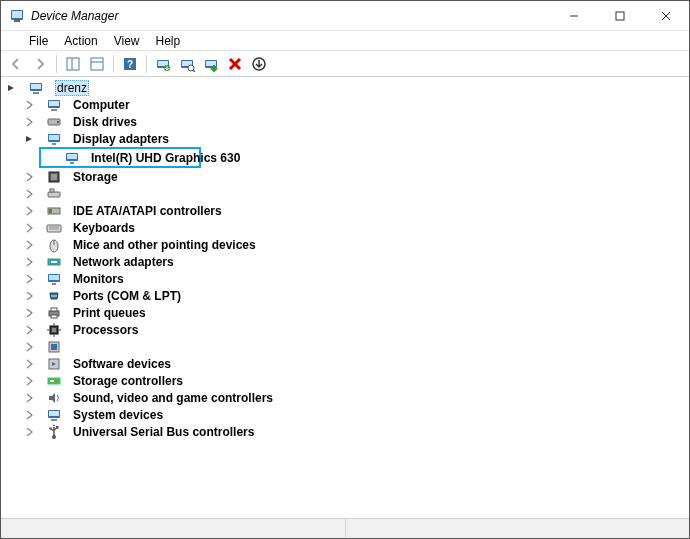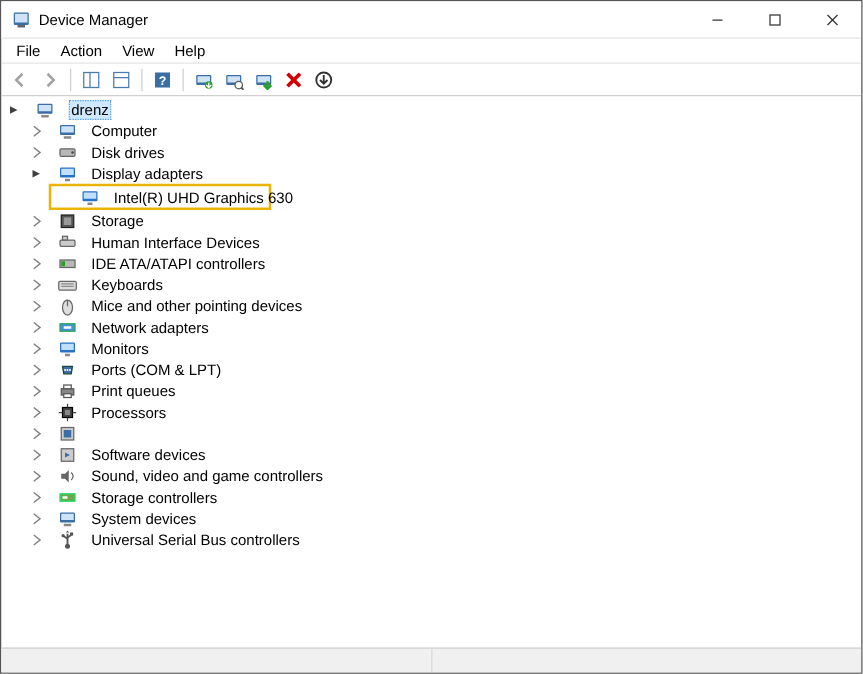--- a/index.html
+++ b/index.html
@@ -17,36 +17,37 @@
     overflow: hidden;
   }
   
   .titlebar {
     height: 30px;
     background: #fff;
     display: flex;
     align-items: center;
     padding-left: 8px;
     border-bottom: 1px solid #e5e5e5;
+    font-style: italic;
   }
   .titlebar .app-icon { width: 16px; height: 16px; margin-right: 6px; }
   .titlebar .title { flex: 0 0 auto; font-size: 12px; }
   .titlebar .spacer { flex: 1; }
   .winbtn {
     width: 46px; height: 30px;
     display: flex; align-items: center; justify-content: center;
     color: #555;
   }
   .winbtn svg { stroke: #333; }
   
   .menubar {
     height: 20px;
     display: flex;
     align-items: center;
-    padding: 0 4px;
+    padding: 0 20px;
     border-bottom: 1px solid #e5e5e5;
   }
   .menu-item { padding: 2px 8px; font-size: 12px; }
   
   .toolbar {
     height: 26px;
     display: flex;
     align-items: center;
     padding: 0 4px;
     gap: 2px;
@@ -62,21 +63,21 @@
   }
   .tb-btn svg { display: block; }
   .tb-btn.disabled { opacity: 0.45; }
   
   .client {
     flex: 1;
     overflow: auto;
     padding: 2px 0 0 4px;
   }
   .tree { list-style: none; margin: 0; padding: 0; }
-  .tree ul { list-style: none; margin: 0; padding: 0 0 0 18px; }
+  .tree ul { list-style: none; margin: 0; padding: 0 0 0 18px; font-weight: bold; }
   .node {
     display: flex; align-items: center;
     height: 17px;
     gap: 11px;
     padding-right: 6px;
     white-space: nowrap;
     position: relative;
   }
   .expander {
     width: 12px; height: 12px;
@@ -87,22 +88,22 @@
   .expander.none { visibility: hidden; }
   .ticon { width: 16px; height: 16px; flex-shrink: 0; }
   .label { font-size: 12px; }
   .node.selected .label {
     background: #cde8ff;
     border: 1px dotted #5ba3e0;
     padding: 0 1px;
     margin: -1px 0;
   }
   .hl-wrap {
-    width: 178px;
-    border: 2px solid #eab308;
+    width: 162px;
+    border: 2px solid #0ea5e9;
     margin-left: -2px;
   }
   
   .statusbar {
     height: 20px;
     border-top: 1px solid #d0d0d0;
     background: #f0f0f0;
     display: flex;
   }
   .statusbar .pane {
@@ -319,21 +320,20 @@
             <div class="node">
           <span class="expander">
                 <svg width="10" height="10" viewBox="0 0 10 10">
                   <path d="M3 1 L8 5 L3 9" fill="none" stroke="#808080" stroke-width="1.2"></path>
                 </svg>
               </span>
           <span class="ticon"><svg viewBox="0 0 16 16">
                   <rect x="2" y="6" width="12" height="5" rx="1" fill="#ccc" stroke="#666"></rect>
                   <rect x="4" y="3" width="4" height="3" fill="#ccc" stroke="#666"></rect>
                 </svg></span>
-          <span class="label">Human Interface Devices</span>
         </div>
           </li>
 
         <li>
             <div class="node">
           <span class="expander">
                 <svg width="10" height="10" viewBox="0 0 10 10">
                   <path d="M3 1 L8 5 L3 9" fill="none" stroke="#808080" stroke-width="1.2"></path>
                 </svg>
               </span>
@@ -489,39 +489,39 @@
           </li>
 
         <li>
             <div class="node">
           <span class="expander">
                 <svg width="10" height="10" viewBox="0 0 10 10">
                   <path d="M3 1 L8 5 L3 9" fill="none" stroke="#808080" stroke-width="1.2"></path>
                 </svg>
               </span>
           <span class="ticon"><svg viewBox="0 0 16 16">
+                  <rect x="2" y="5" width="12" height="6" fill="#6aa84f" stroke="#2d6"></rect>
+                  <rect x="4" y="7" width="4" height="2" fill="#fff"></rect>
+                </svg></span>
+          <span class="label">Storage controllers</span>
+        </div>
+          </li>
+
+        <li>
+            <div class="node">
+          <span class="expander">
+                <svg width="10" height="10" viewBox="0 0 10 10">
+                  <path d="M3 1 L8 5 L3 9" fill="none" stroke="#808080" stroke-width="1.2"></path>
+                </svg>
+              </span>
+          <span class="ticon"><svg viewBox="0 0 16 16">
                   <path d="M3 6 L6 6 L9 3 L9 13 L6 10 L3 10 Z" fill="#666"></path>
                   <path d="M11 5 Q14 8 11 11" fill="none" stroke="#666"></path>
                 </svg></span>
           <span class="label">Sound, video and game controllers</span>
-        </div>
-          </li>
-
-        <li>
-            <div class="node">
-          <span class="expander">
-                <svg width="10" height="10" viewBox="0 0 10 10">
-                  <path d="M3 1 L8 5 L3 9" fill="none" stroke="#808080" stroke-width="1.2"></path>
-                </svg>
-              </span>
-          <span class="ticon"><svg viewBox="0 0 16 16">
-                  <rect x="2" y="5" width="12" height="6" fill="#6aa84f" stroke="#2d6"></rect>
-                  <rect x="4" y="7" width="4" height="2" fill="#fff"></rect>
-                </svg></span>
-          <span class="label">Storage controllers</span>
         </div>
           </li>
 
         <li>
             <div class="node">
           <span class="expander">
                 <svg width="10" height="10" viewBox="0 0 10 10">
                   <path d="M3 1 L8 5 L3 9" fill="none" stroke="#808080" stroke-width="1.2"></path>
                 </svg>
               </span>

